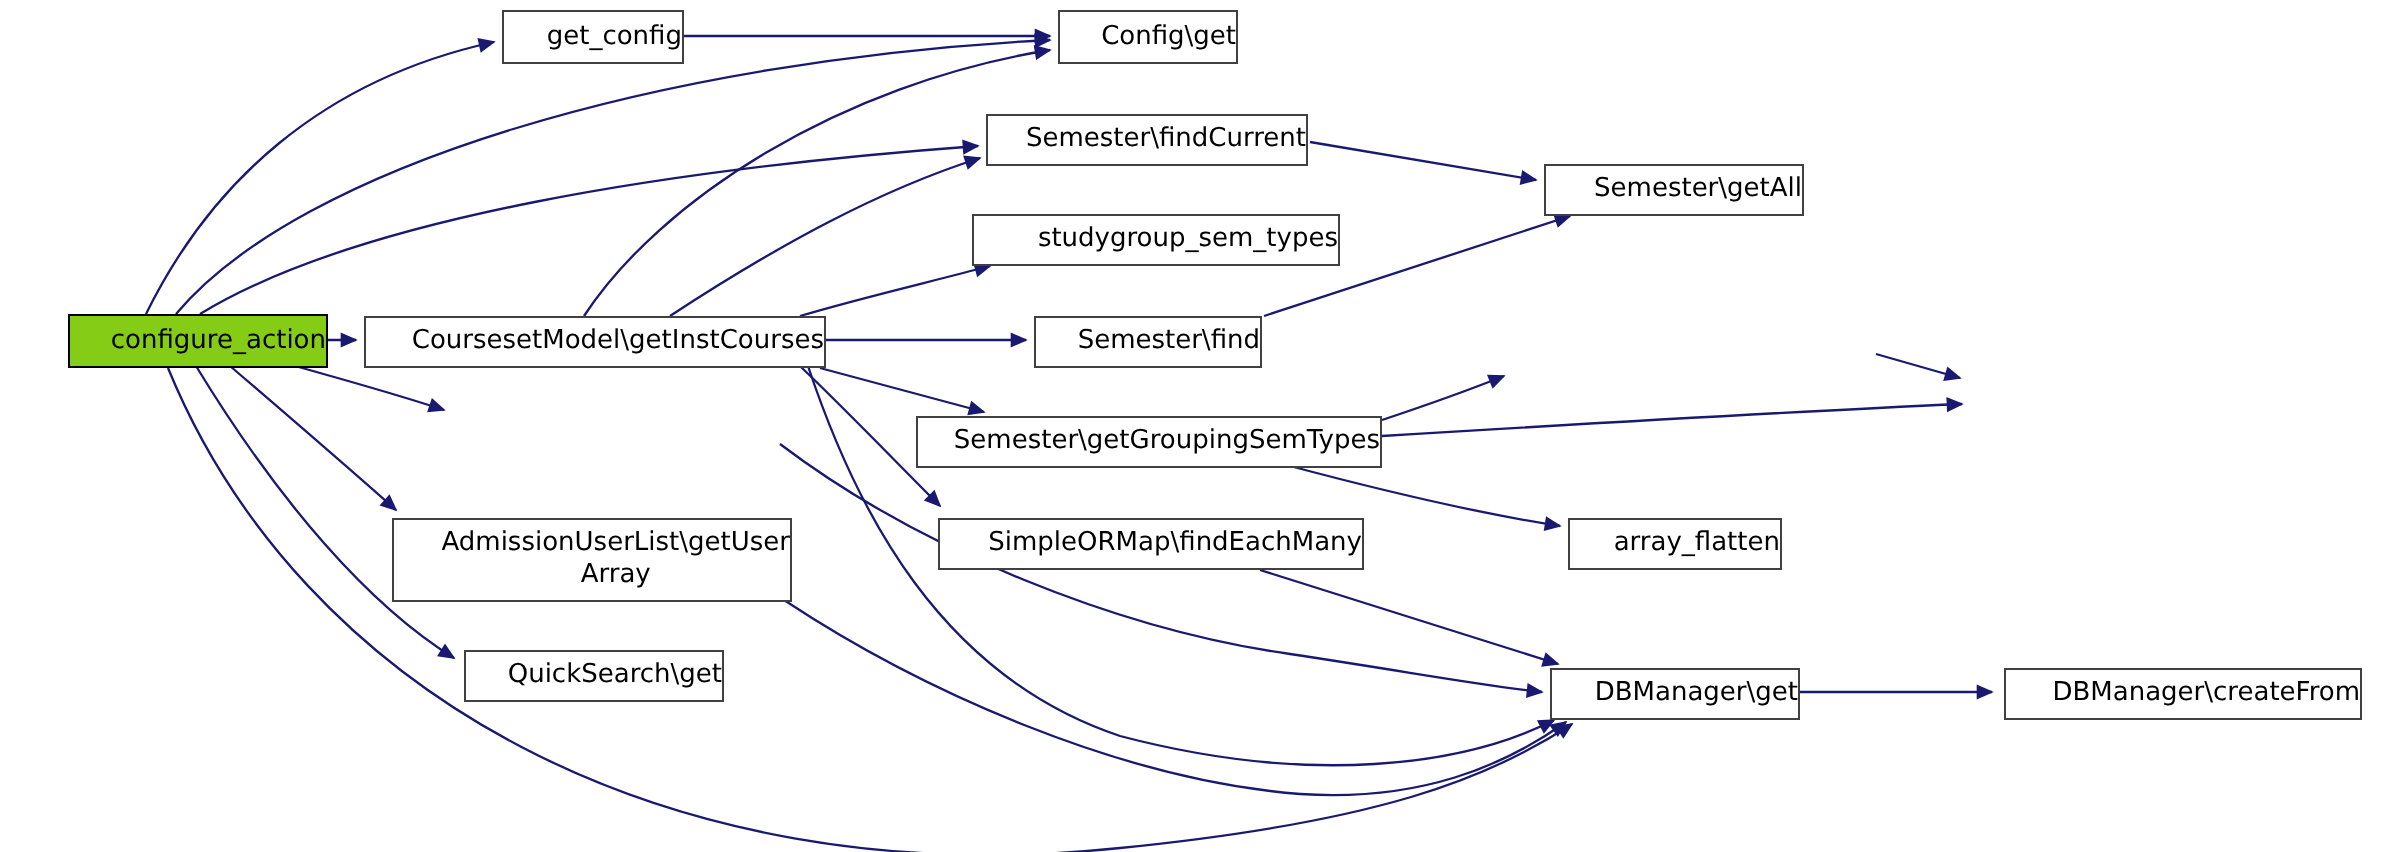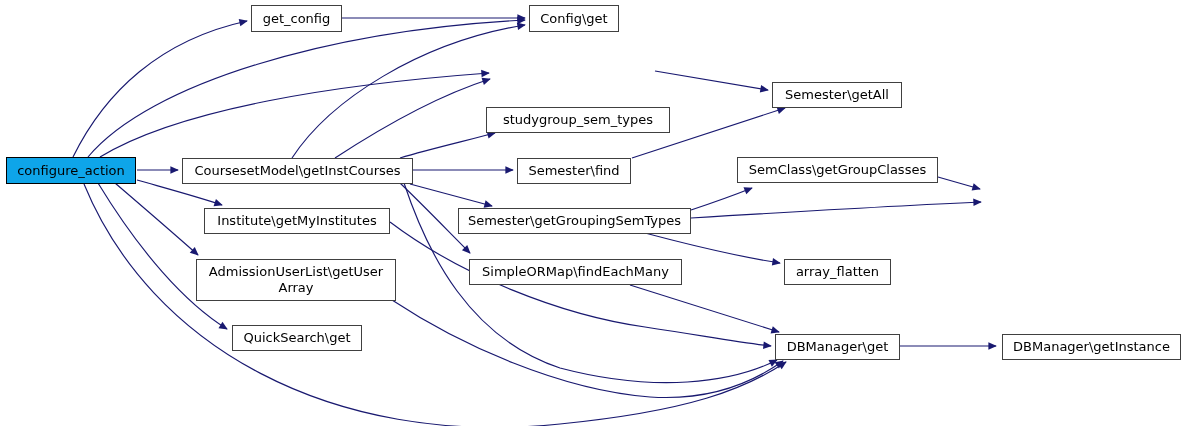--- a/index.html
+++ b/index.html
@@ -5,25 +5,25 @@
   html,body { margin:0; padding:0; background:#ffffff; }
   .canvas {
     position:relative; width:1201px; height:426px; background:#ffffff;
     font-family:"DejaVu Sans", sans-serif; overflow:hidden;
   }
   svg.edges { position:absolute; left:0; top:0; width:1201px; height:426px; }
   svg.edges path.e { fill:none; stroke:#191970; stroke-width:1.15px; }
   .node {
     position:absolute; box-sizing:border-box;
     background:#ffffff; border:1px solid #404040;
-    display:flex; align-items:center; justify-content:center;
+    display:flex; align-items:center; justify-content:flex-end;
     font-size:13px; color:#000000; text-align:center; cursor:pointer;
   }
   .node .lbl { white-space:pre-line; line-height:1.2; }
-  .node.highlight { background:#0ea5e9; border:1.5px solid #000000; }
+  .node.highlight { background:#84cc16; border:1.5px solid #000000;margin-left:28px; }
 </style>
 </head>
 <body>
 
 <div class="canvas">
 
   <svg class="edges" viewBox="0 0 1201 426">
     <defs>
       <marker id="arrow" viewBox="0 0 10 10" refX="8.5" refY="5" markerWidth="11" markerHeight="9" orient="auto" markerUnits="userSpaceOnUse">
         <path d="M0,0.8 L9.5,5 L0,9.2 z" fill="#191970"></path>
@@ -59,37 +59,34 @@
 
   <div class="node highlight" style="left:6px;top:157px;width:130px;height:27px">
     <span class="lbl">configure_action</span>
   </div>
   <div class="node" style="left:251px;top:5px;width:91px;height:27px">
     <span class="lbl">get_config</span>
   </div>
   <div class="node" style="left:529px;top:5px;width:90px;height:27px">
     <span class="lbl">Config\get</span>
   </div>
+  <div class="node" style="left:493px;top:57px;width:161px;height:26px">
+    <span class="lbl">Semester\findCurrent</span>
+  </div>
   <div class="node" style="left:486px;top:107px;width:184px;height:26px">
     <span class="lbl">studygroup_sem_types</span>
   </div>
   <div class="node" style="left:182px;top:158px;width:231px;height:26px">
     <span class="lbl">CoursesetModel\getInstCourses</span>
   </div>
   <div class="node" style="left:517px;top:158px;width:114px;height:26px">
     <span class="lbl">Semester\find</span>
   </div>
   <div class="node" style="left:772px;top:82px;width:130px;height:26px">
     <span class="lbl">Semester\getAll</span>
-  </div>
-  <div class="node" style="left:737px;top:157px;width:201px;height:26px">
-    <span class="lbl">SemClass\getGroupClasses</span>
-  </div>
-  <div class="node" style="left:204px;top:208px;width:186px;height:26px">
-    <span class="lbl">Institute\getMyInstitutes</span>
   </div>
   <div class="node" style="left:458px;top:208px;width:233px;height:26px">
     <span class="lbl">Semester\getGroupingSemTypes</span>
   </div>
   <div class="node" style="left:196px;top:259px;width:200px;height:42px">
     <span class="lbl">AdmissionUserList\getUser
 Array</span>
   </div>
   <div class="node" style="left:469px;top:259px;width:213px;height:26px">
     <span class="lbl">SimpleORMap\findEachMany</span>
@@ -97,16 +94,16 @@
   <div class="node" style="left:784px;top:259px;width:107px;height:26px">
     <span class="lbl">array_flatten</span>
   </div>
   <div class="node" style="left:232px;top:325px;width:130px;height:26px">
     <span class="lbl">QuickSearch\get</span>
   </div>
   <div class="node" style="left:775px;top:334px;width:125px;height:26px">
     <span class="lbl">DBManager\get</span>
   </div>
   <div class="node" style="left:1002px;top:334px;width:179px;height:26px">
-    <span class="lbl">DBManager\getInstance</span>
+    <span class="lbl">DBManager\createFrom</span>
   </div>
 
 </div>
 
 </body></html>

